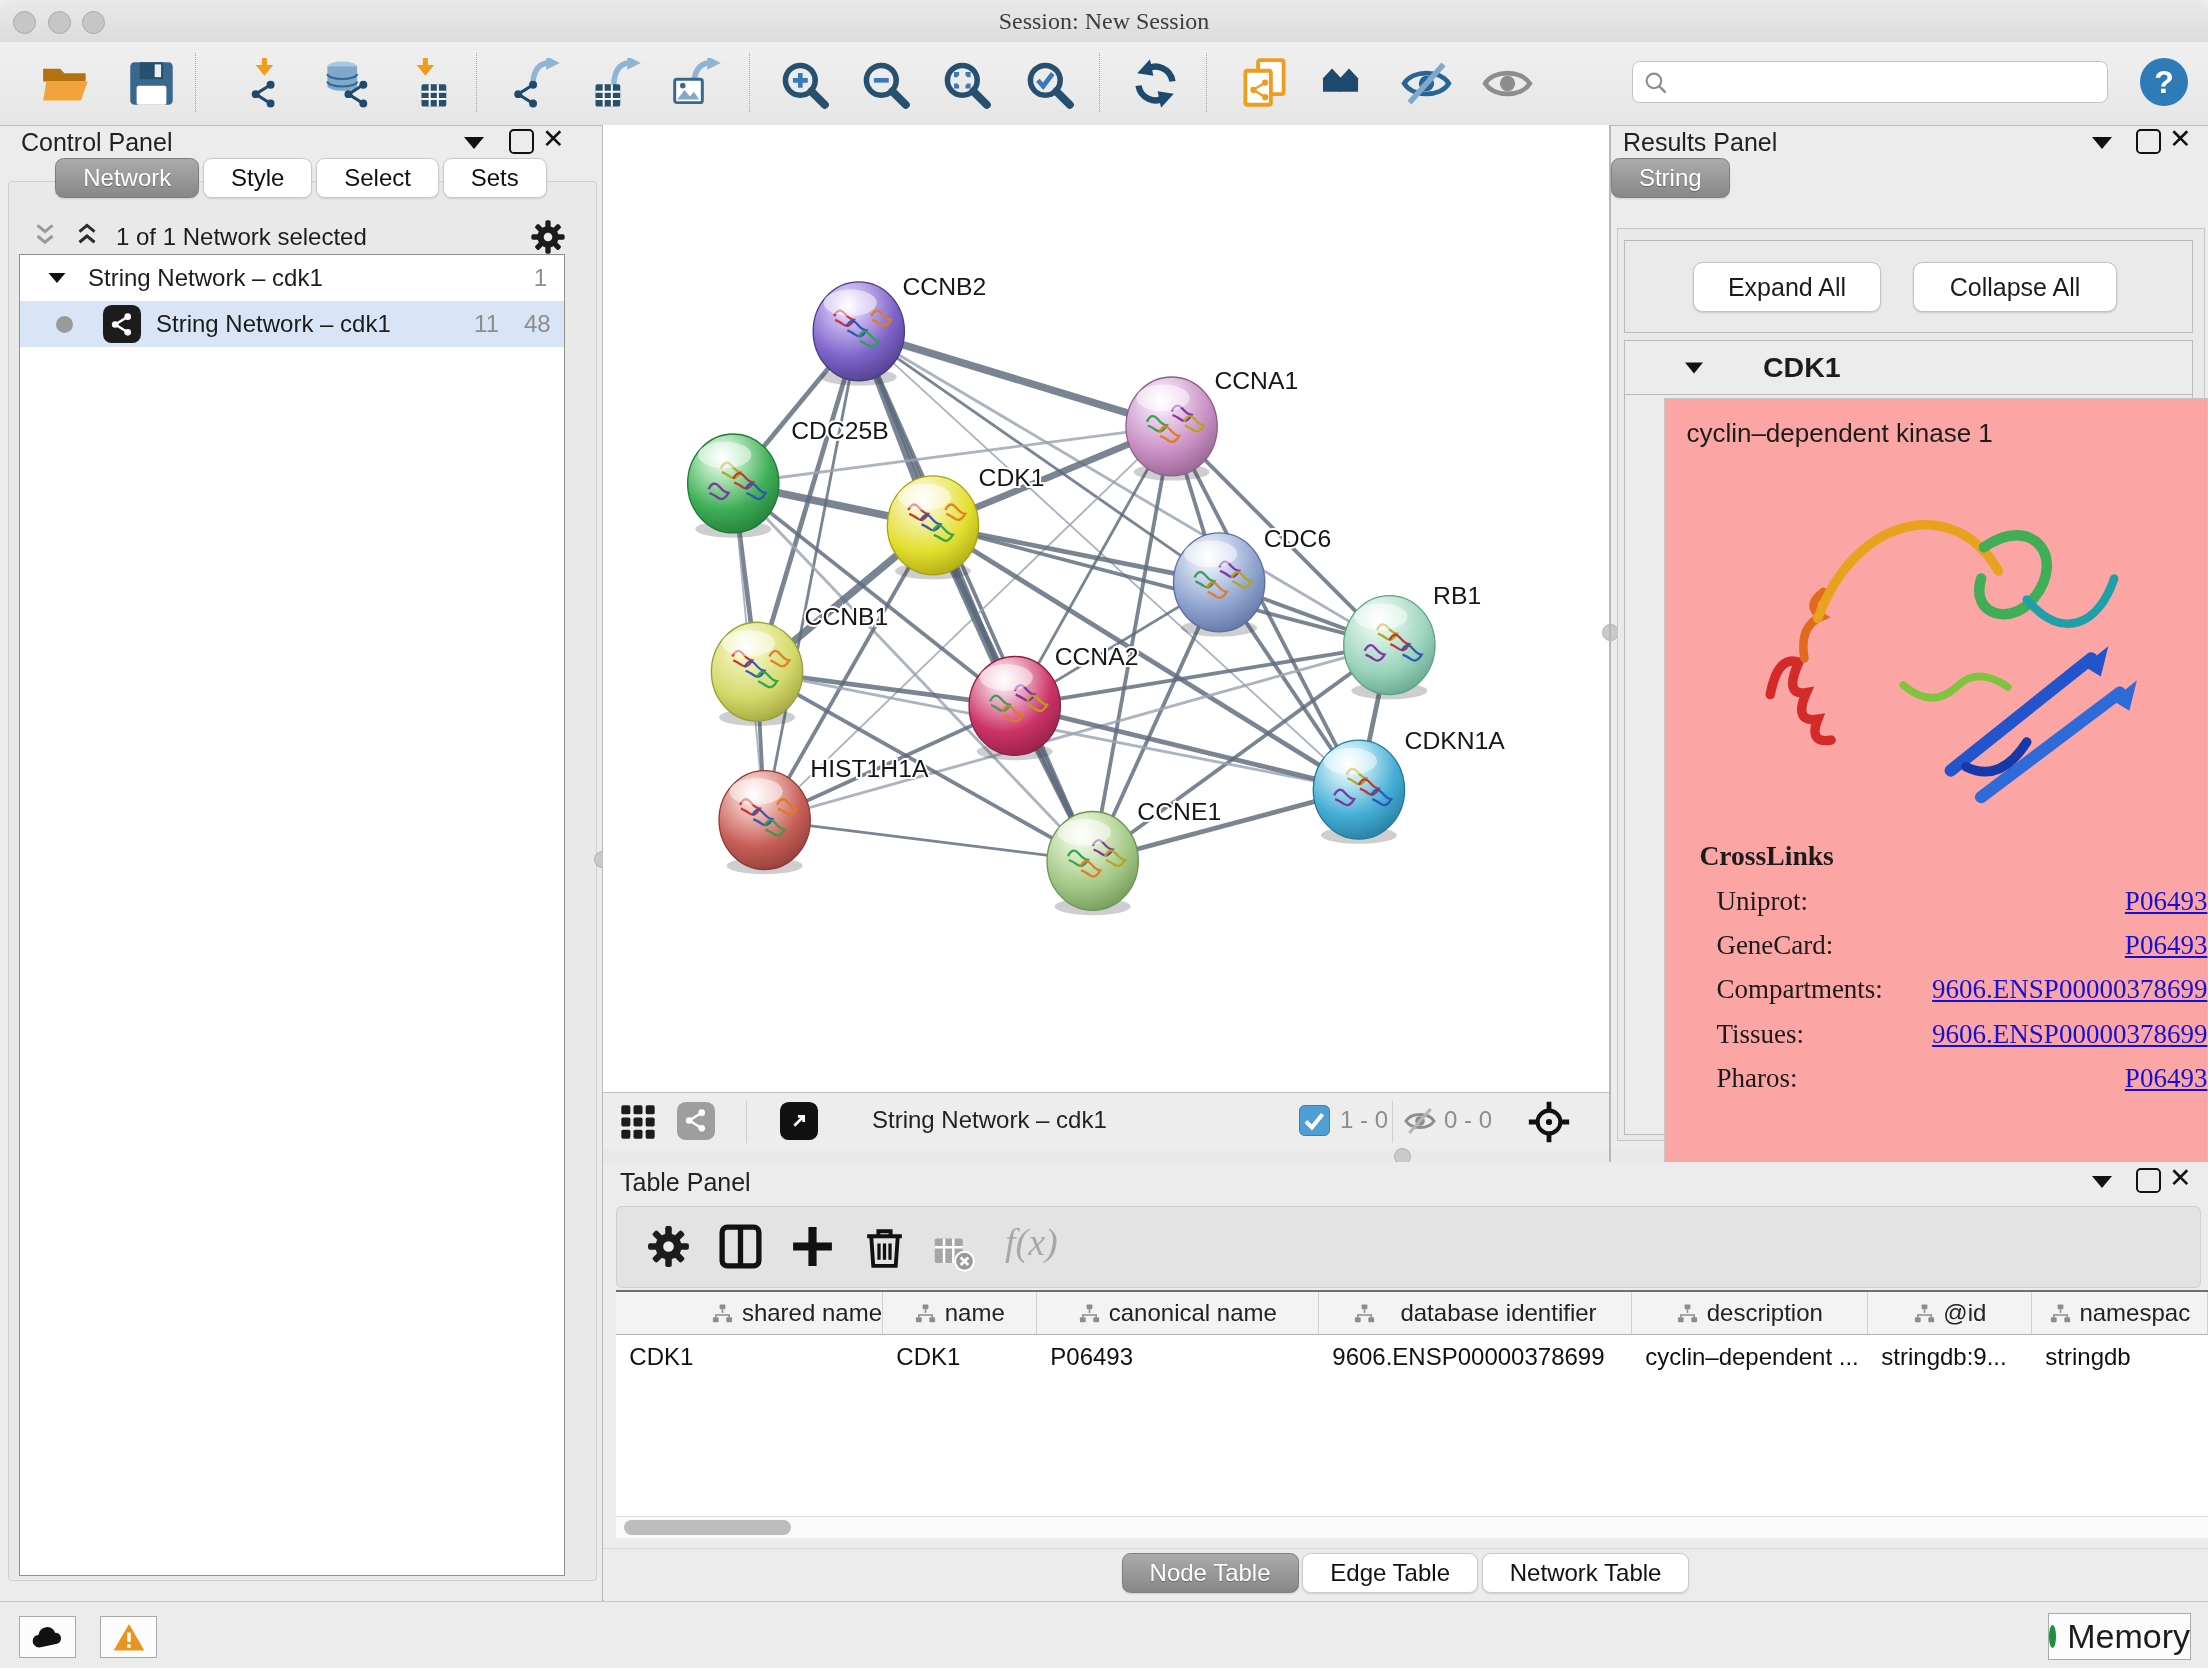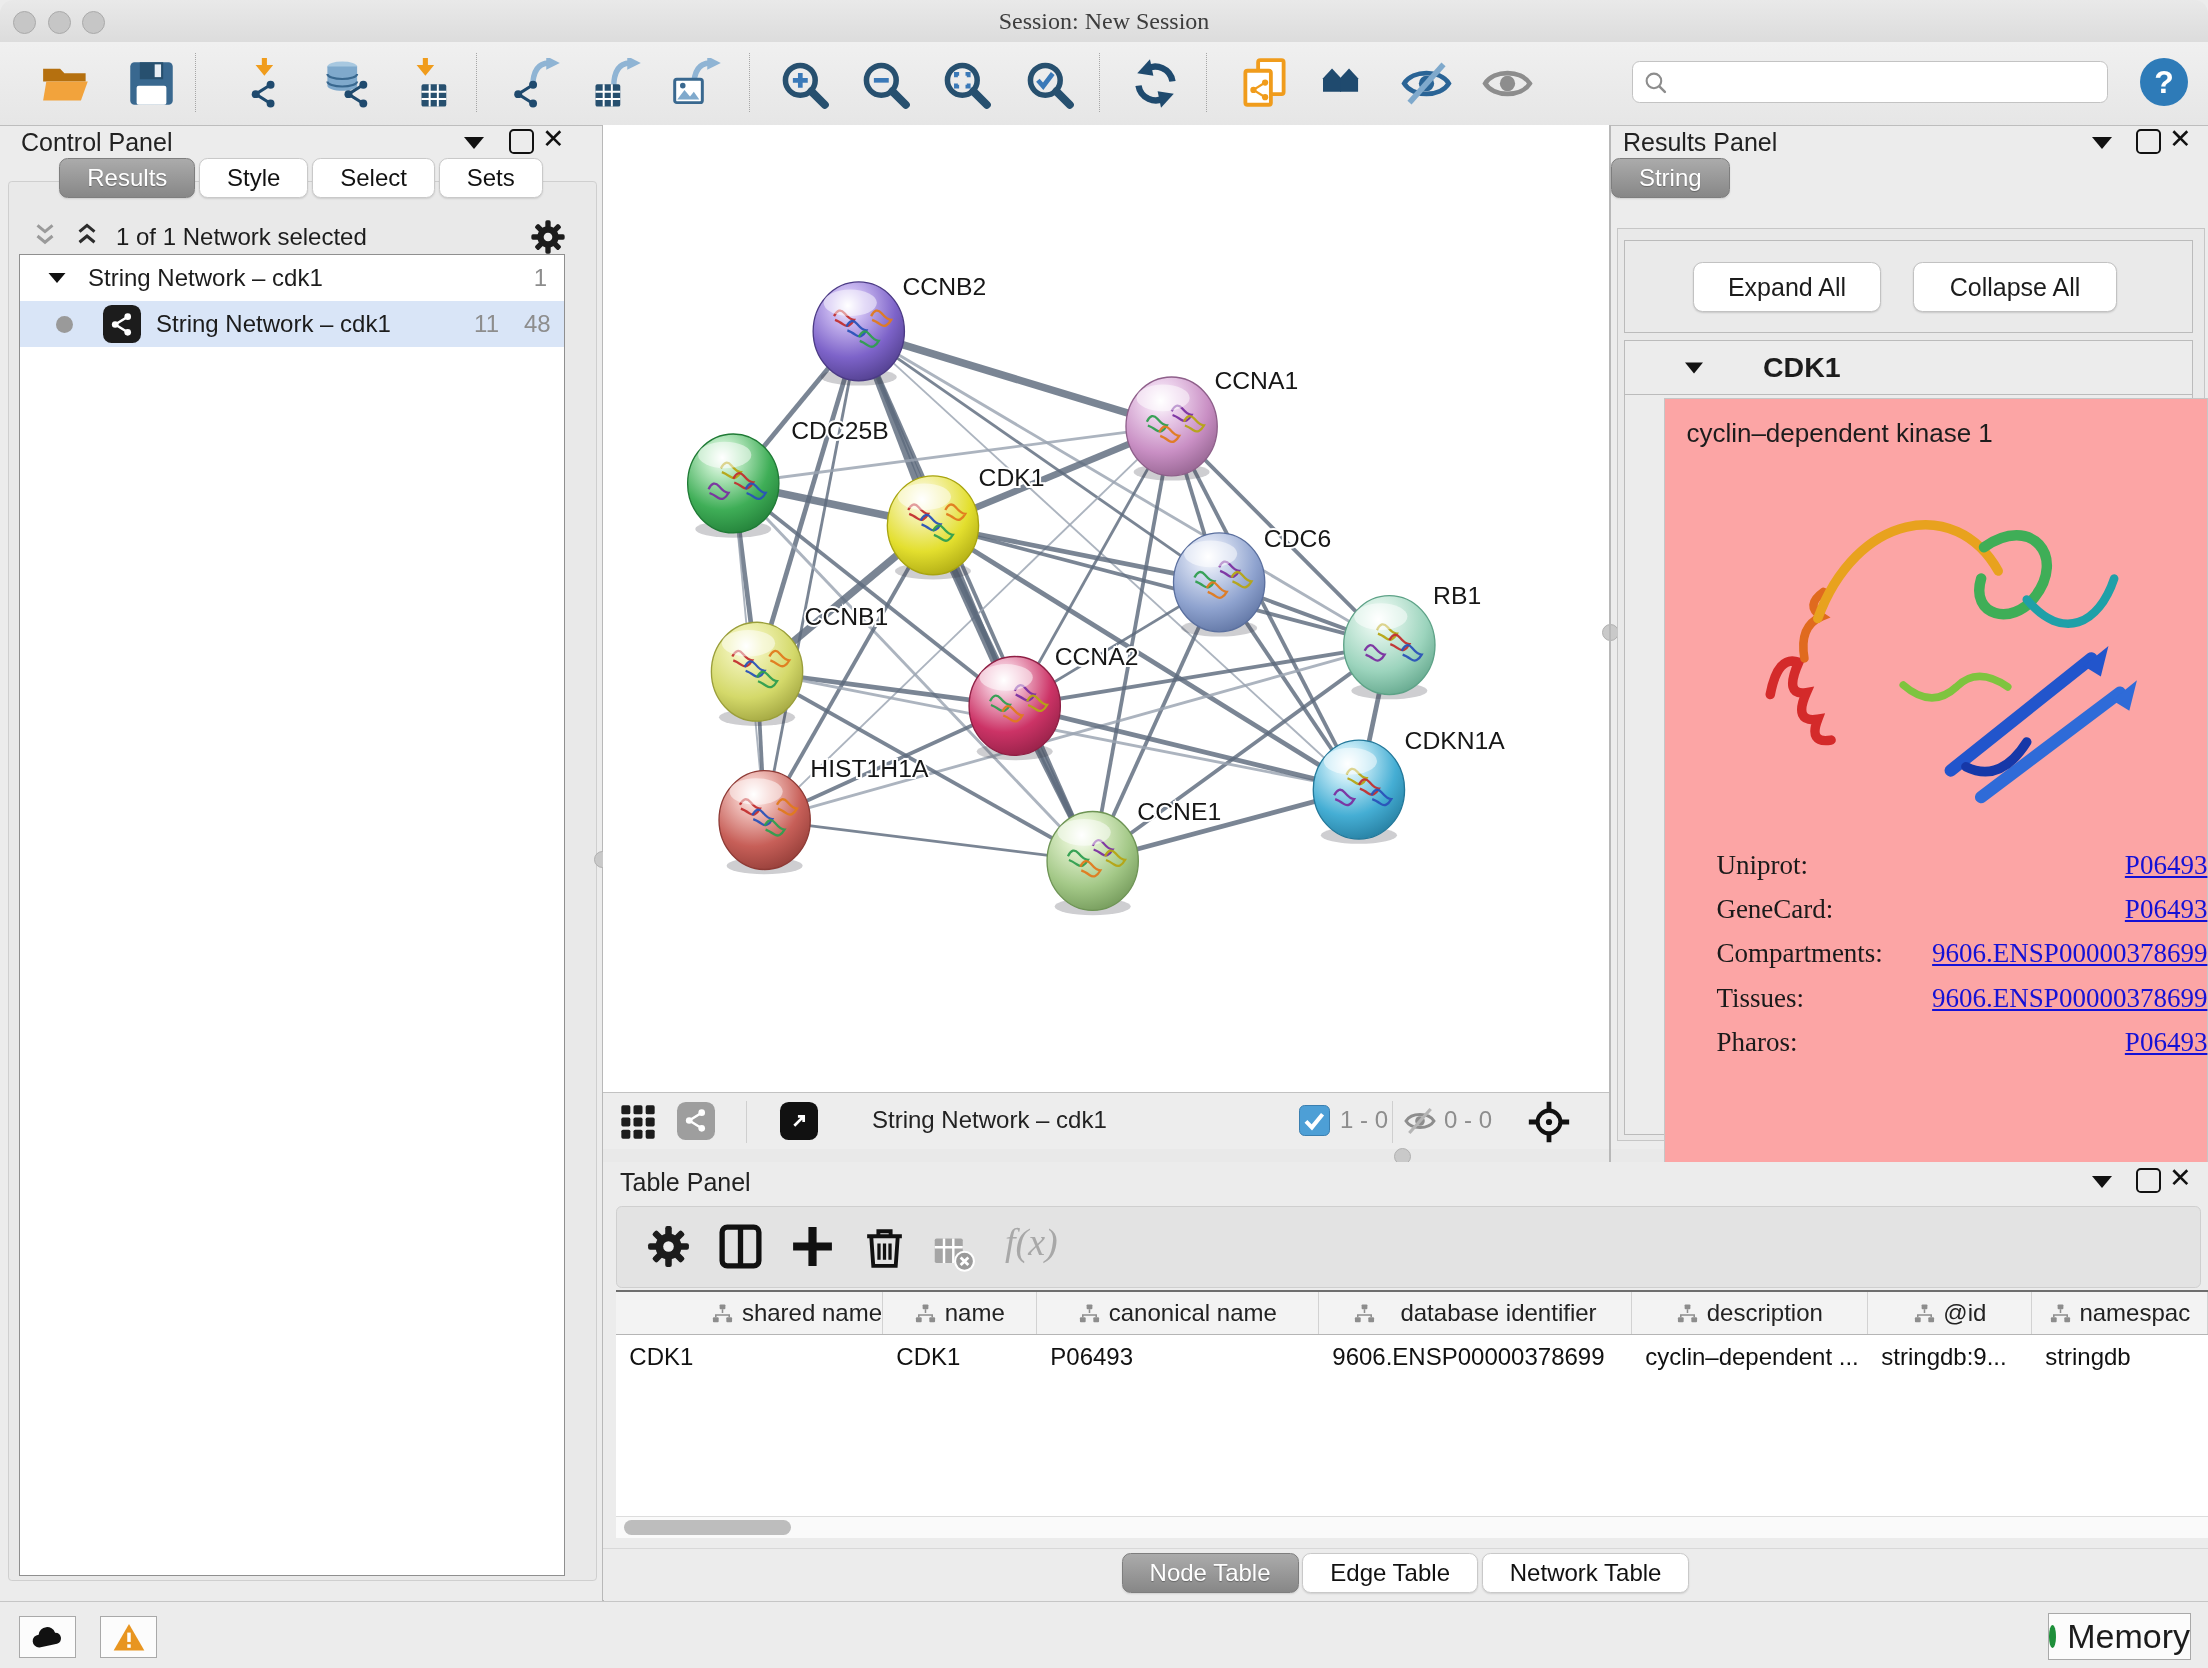--- a/index.html
+++ b/index.html
@@ -286,21 +286,21 @@
 
 <div class="abs" style="left:21px;top:128px">
   <span class="panel-title">Control Panel</span>
 </div>
 <div class="abs" style="left:464px;top:135px"><span class="ph-tri"></span></div>
 <div class="abs" style="left:509px;top:129px"><span class="ph-float"></span></div>
 <div class="abs" style="left:542px;top:129px"><span class="ph-close">✕</span></div>
 
 <div id="cp-box" class="abs"></div>
 <div id="cp-tabs" class="abs">
-    <div class="mac-tab active">Results</div>
+    <div class="mac-tab active">Network</div>
     <div class="mac-tab">Style</div>
     <div class="mac-tab">Select</div>
     <div class="mac-tab">Sets</div>
   </div>
 
 <div class="abs" style="left:30px;top:217px;width:542px;height:40px">
   <svg class="abs" style="left:0;top:3.8px;width:30px;height:30px" viewBox="0 0 24 24">
     <path d="M6 3.5l6 5 6-5M6 12l6 5 6-5" stroke="#9a9a9a" stroke-width="2.4" fill="none"></path>
     </svg>
   <svg class="abs" style="left:42px;top:3.8px;width:30px;height:30px" viewBox="0 0 24 24">
@@ -645,20 +645,21 @@
         <path d="M250 330 L398 212" stroke="#2255cc" stroke-width="13"></path>
         <path d="M282 358 L428 248" stroke="#2f6bd8" stroke-width="13"></path>
         <path d="M330 300 q-28 44 -64 26" stroke="#1638a8" stroke-width="10"></path>
         <path d="M200 240 q30 26 56 2 q22-22 54 0" stroke="#7ec43f" stroke-width="8"></path>
       </g>
       <path d="M390 220 l26-21-8 32z" fill="#2255cc"></path>
       <path d="M420 256 l26-21-8 32z" fill="#2f6bd8"></path>
     </svg>
 
     <div id="crosslinks">
+      <div style="margin:3.8px 0 0 34px;font-size:27.6px;font-weight:bold">CrossLinks</div>
       <div id="crosslinks-rows">
           <div class="cl-row">
             <span class="cl-label">Uniprot:</span>
             <a class="cl-value">P06493</a>
           </div>
           <div class="cl-row">
             <span class="cl-label">GeneCard:</span>
             <a class="cl-value">P06493</a>
           </div>
           <div class="cl-row">

